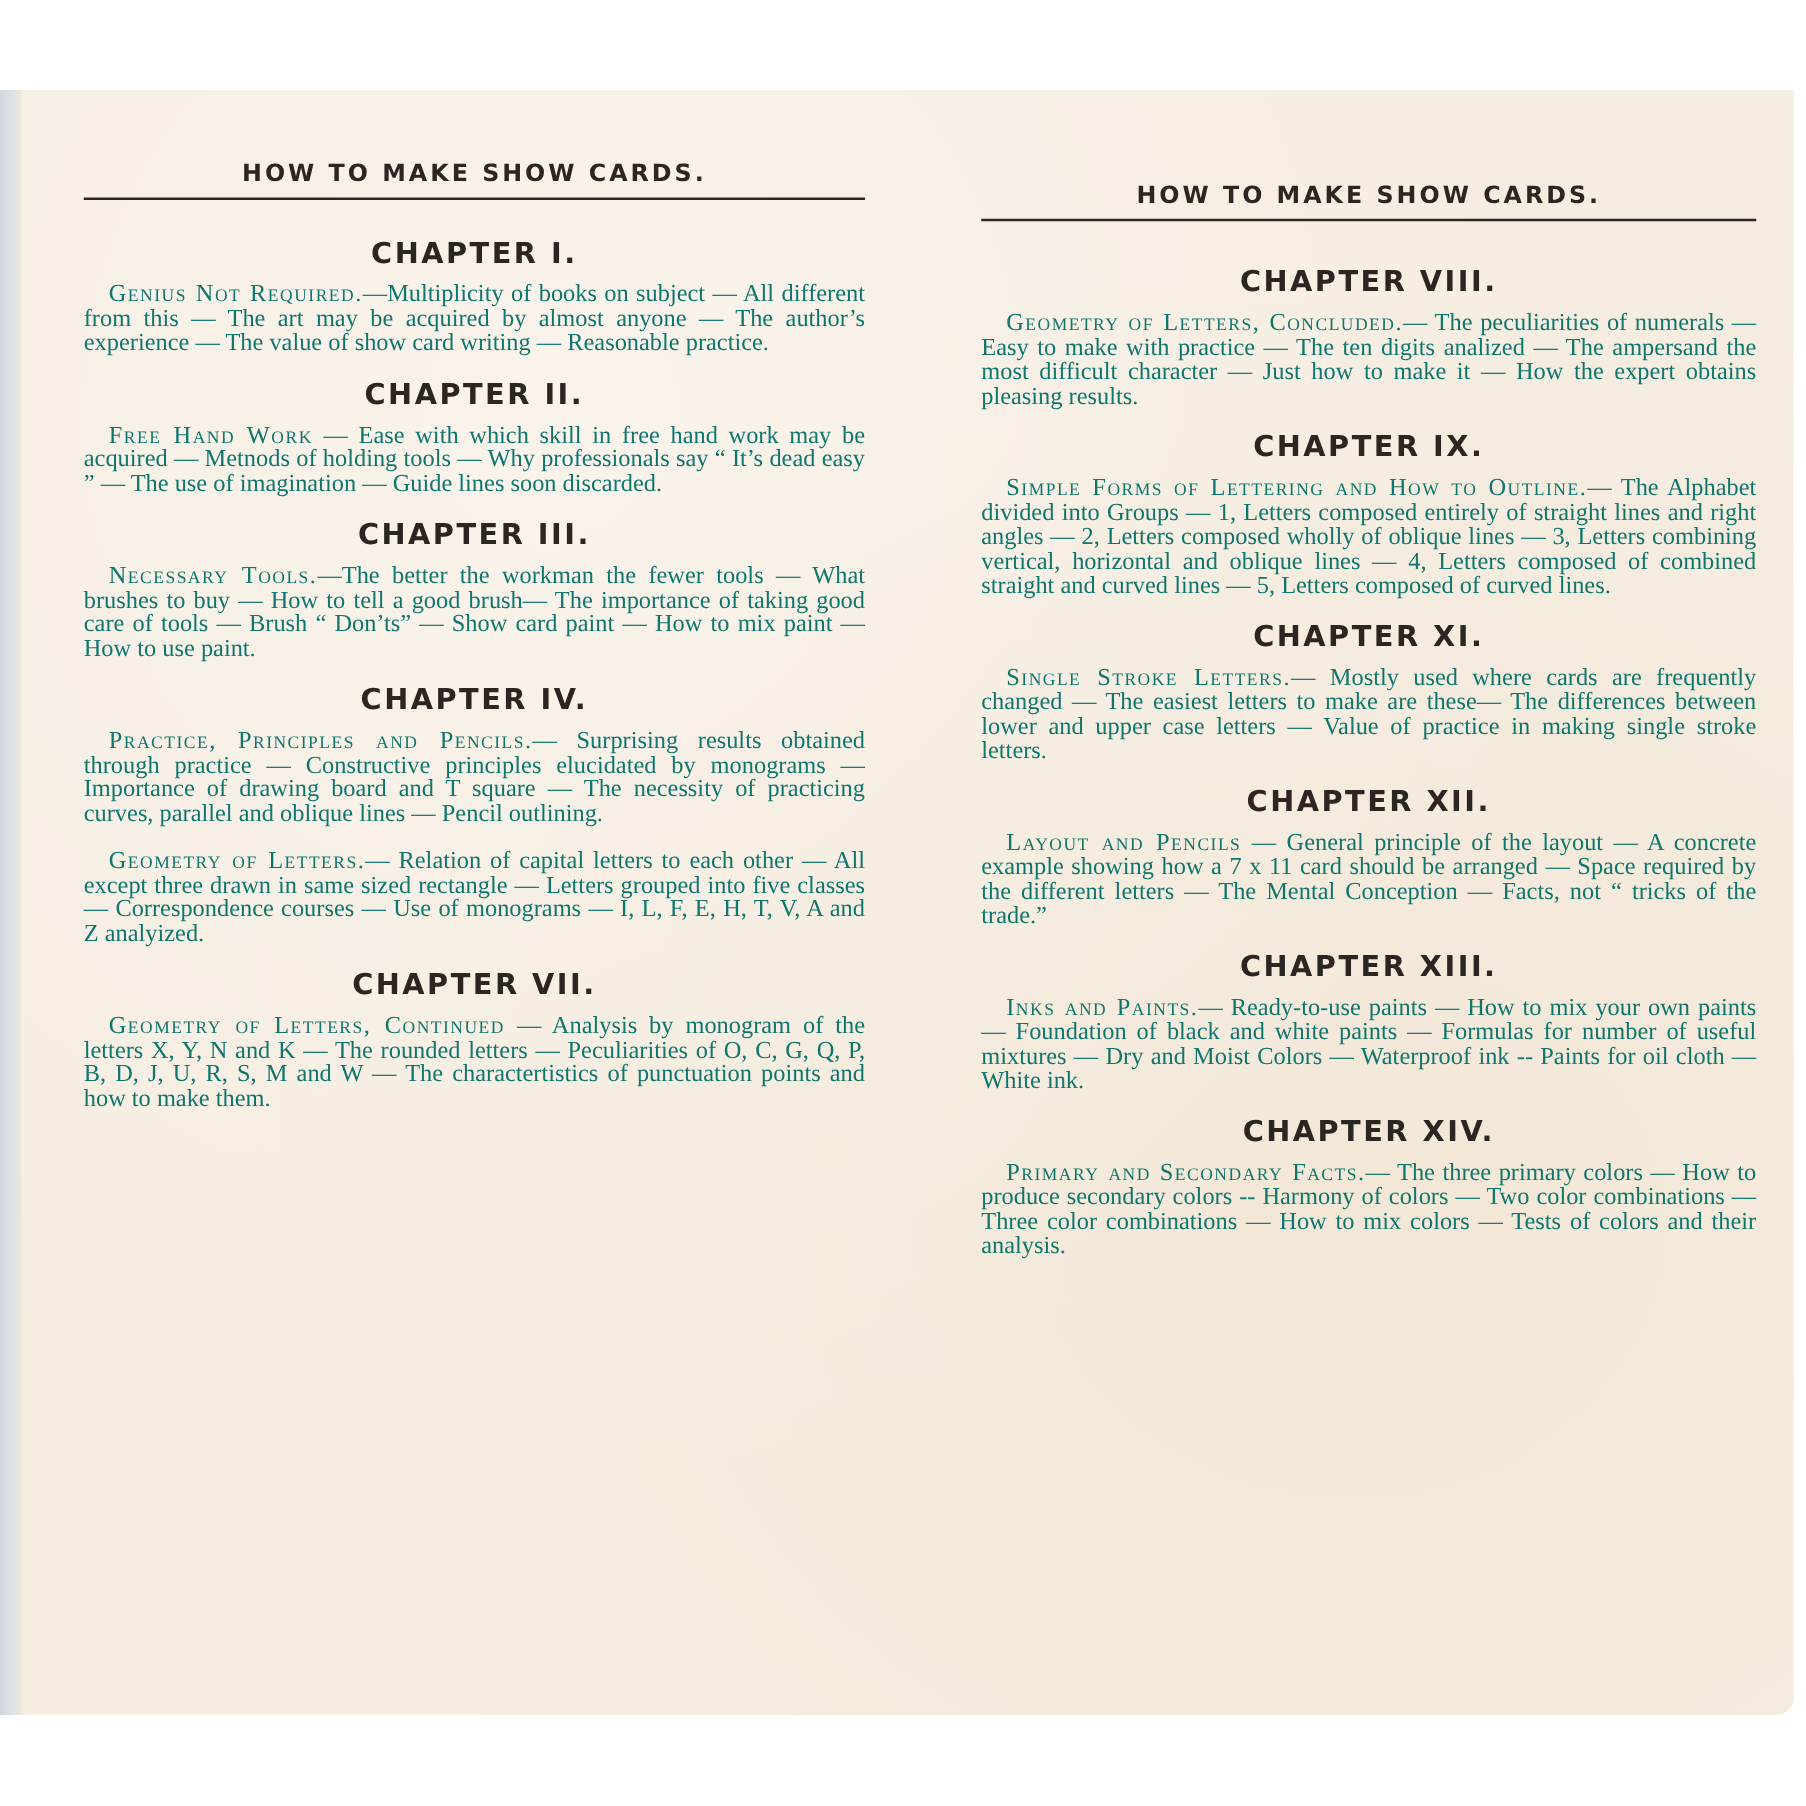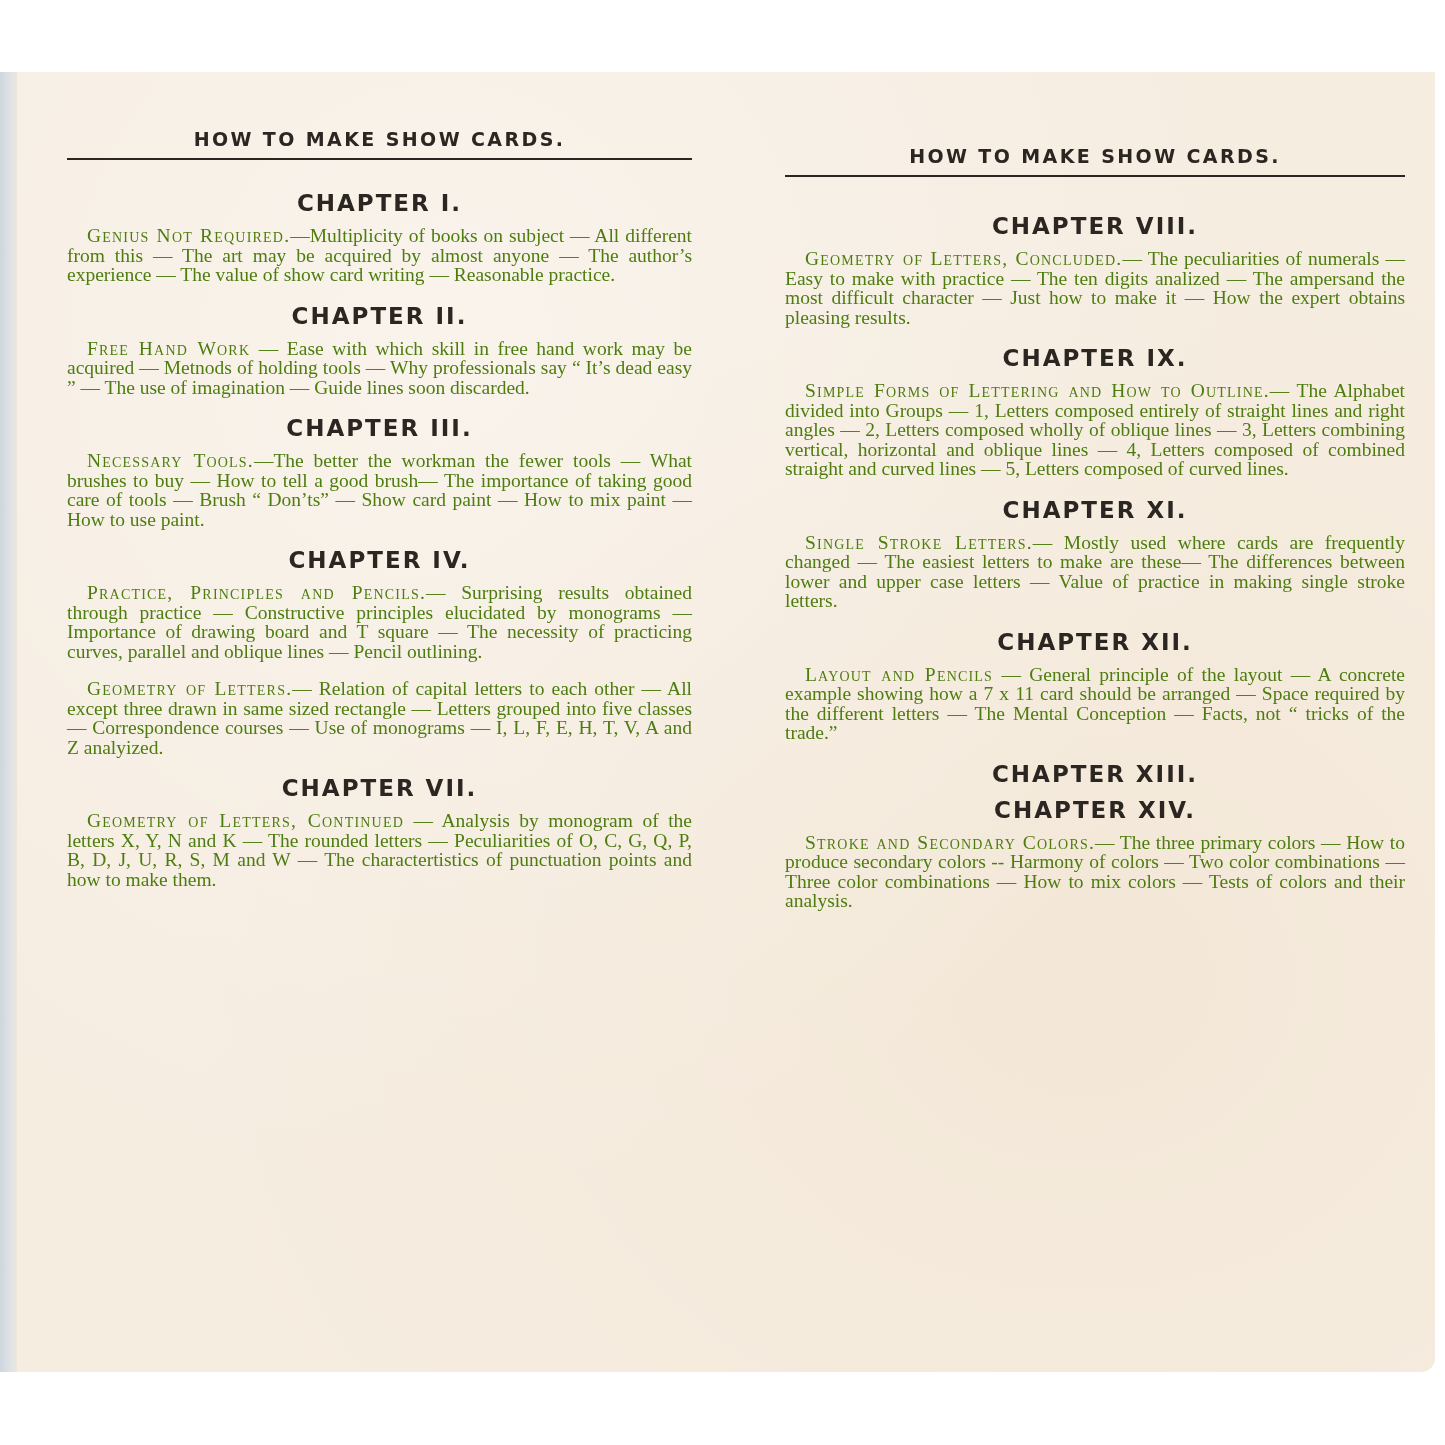--- a/index.html
+++ b/index.html
@@ -50,21 +50,21 @@
     letter-spacing: 2px;
     color: #2b2622;
     margin: 0 0 10px 0;
   }
   .chapter-body {
     font-size: 19.5px;
     line-height: 19.5px;
     text-align: justify;
     text-indent: 20px;
     margin: 0 0 18px 0;
-    color: #4d7c0f;
+    color: #0f766e;
   }
   .chapter-topic {
     font-variant: small-caps;
     letter-spacing: 1.2px;
   }
   .chapter { margin-bottom: 0; }
 </style>
 </head>
 <body>
 
@@ -128,19 +128,20 @@
     <p class="chapter-body"><span class="chapter-topic">Single Stroke Letters.</span><span>— Mostly used where cards are frequently changed — The easiest letters to make are these— The differences between lower and upper case letters — Value of practice in making single stroke letters.</span></p>
   </div>
 
   <div class="chapter">
     <div class="chapter-title">CHAPTER XII.</div>
     <p class="chapter-body"><span class="chapter-topic">Layout and Pencils</span><span> — General principle of the layout — A concrete example showing how a 7 x 11 card should be arranged — Space required by the different letters — The Mental Conception — Facts, not “ tricks of the trade.”</span></p>
   </div>
 
   <div class="chapter">
     <div class="chapter-title">CHAPTER XIII.</div>
+    <p class="chapter-body"><span class="chapter-topic">Inks and Paints.</span><span>— Ready-to-use paints — How to mix your own paints — Foundation of black and white paints — Formulas for number of useful mixtures — Dry and Moist Colors — Waterproof ink -- Paints for oil cloth — White ink.</span></p>
   </div>
 
   <div class="chapter">
     <div class="chapter-title">CHAPTER XIV.</div>
-    <p class="chapter-body"><span class="chapter-topic">Stroke and Secondary Colors.</span><span>— The three primary colors — How to produce secondary colors -- Harmony of colors — Two color combinations — Three color combinations — How to mix colors — Tests of colors and their analysis.</span></p>
+    <p class="chapter-body"><span class="chapter-topic">Primary and Secondary Facts.</span><span>— The three primary colors — How to produce secondary colors -- Harmony of colors — Two color combinations — Three color combinations — How to mix colors — Tests of colors and their analysis.</span></p>
   </div>
 </div>
 
 </body></html>

